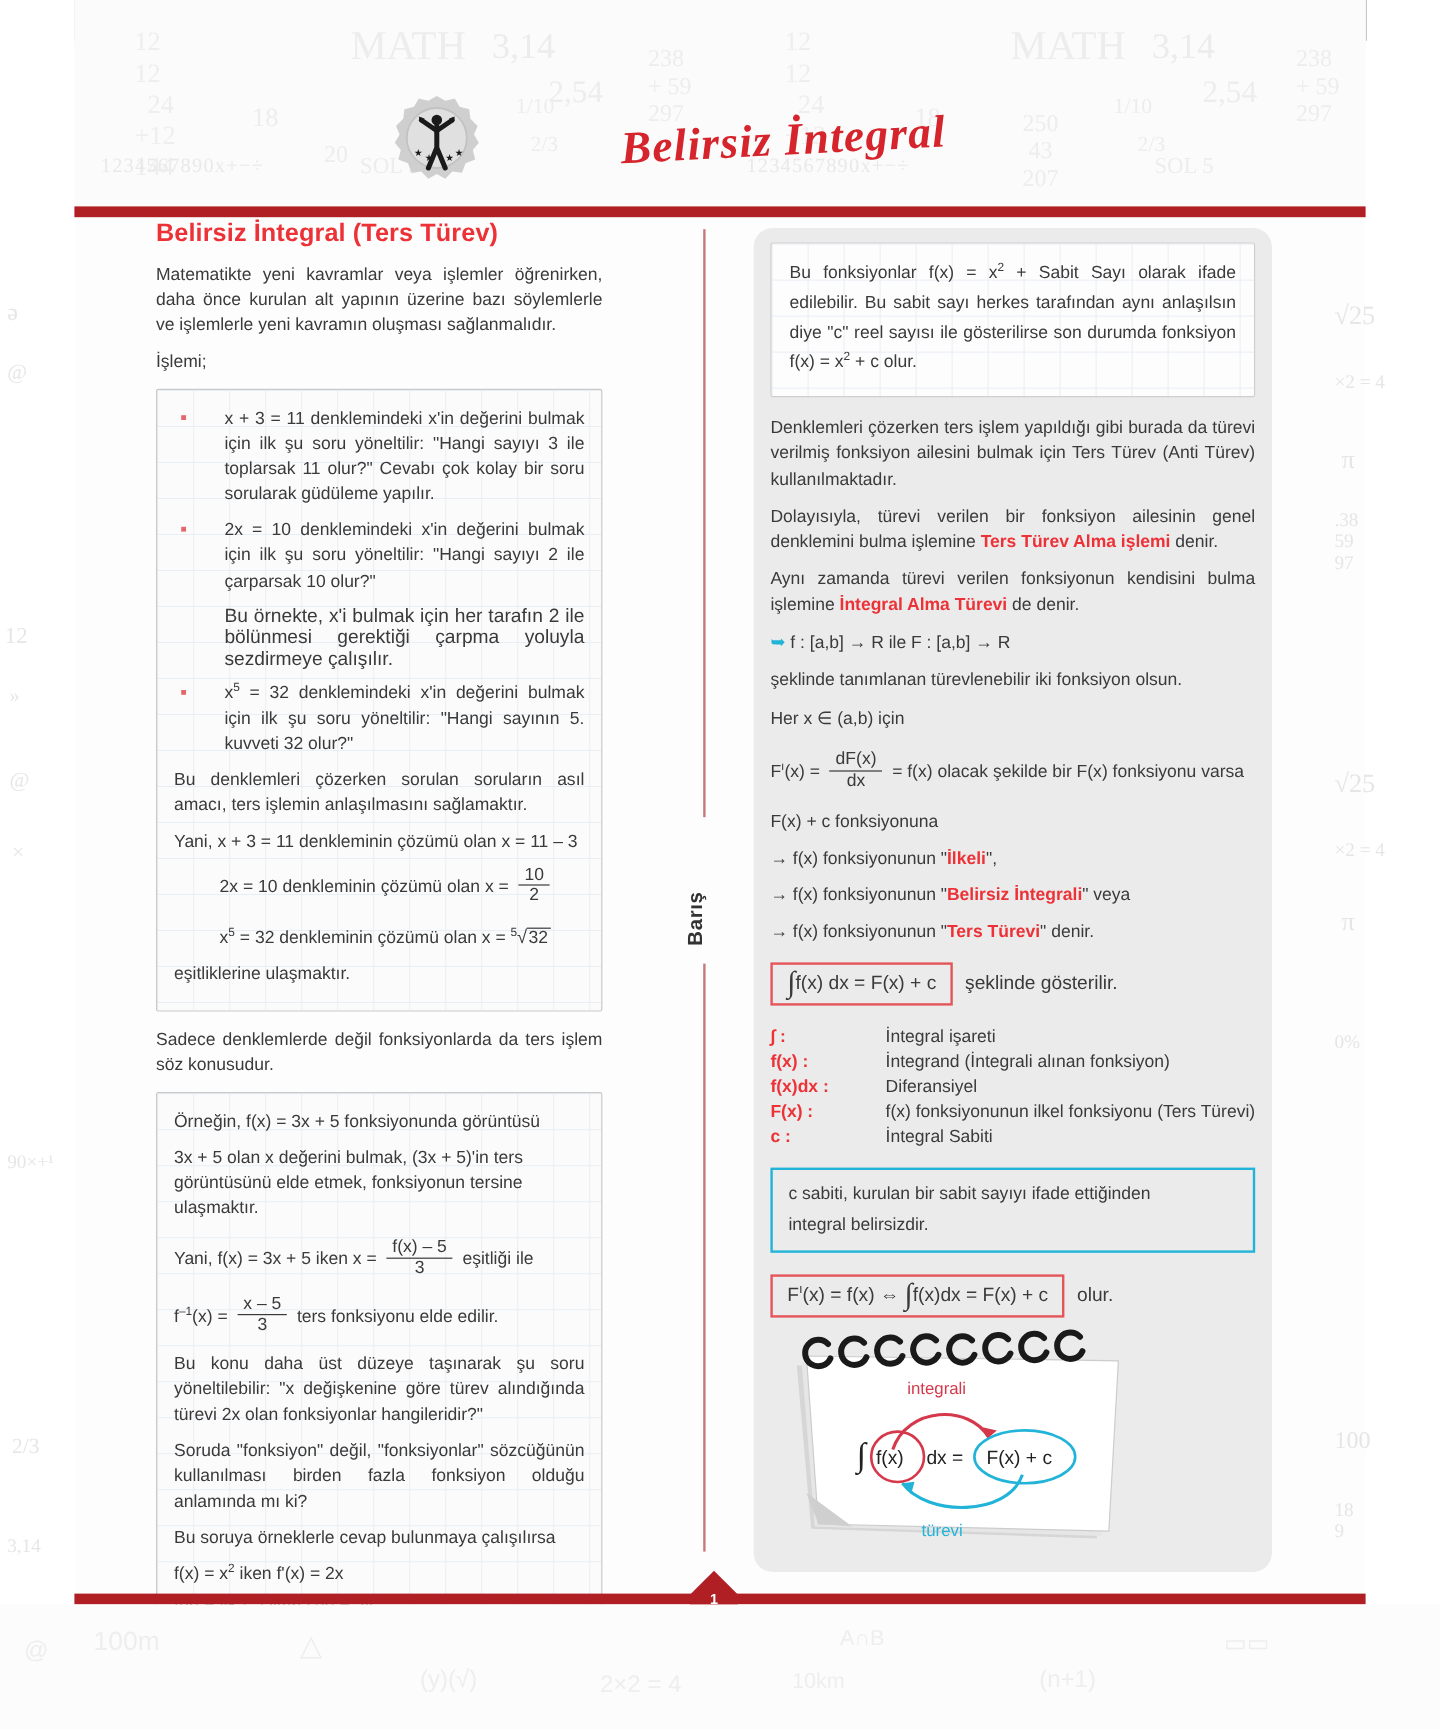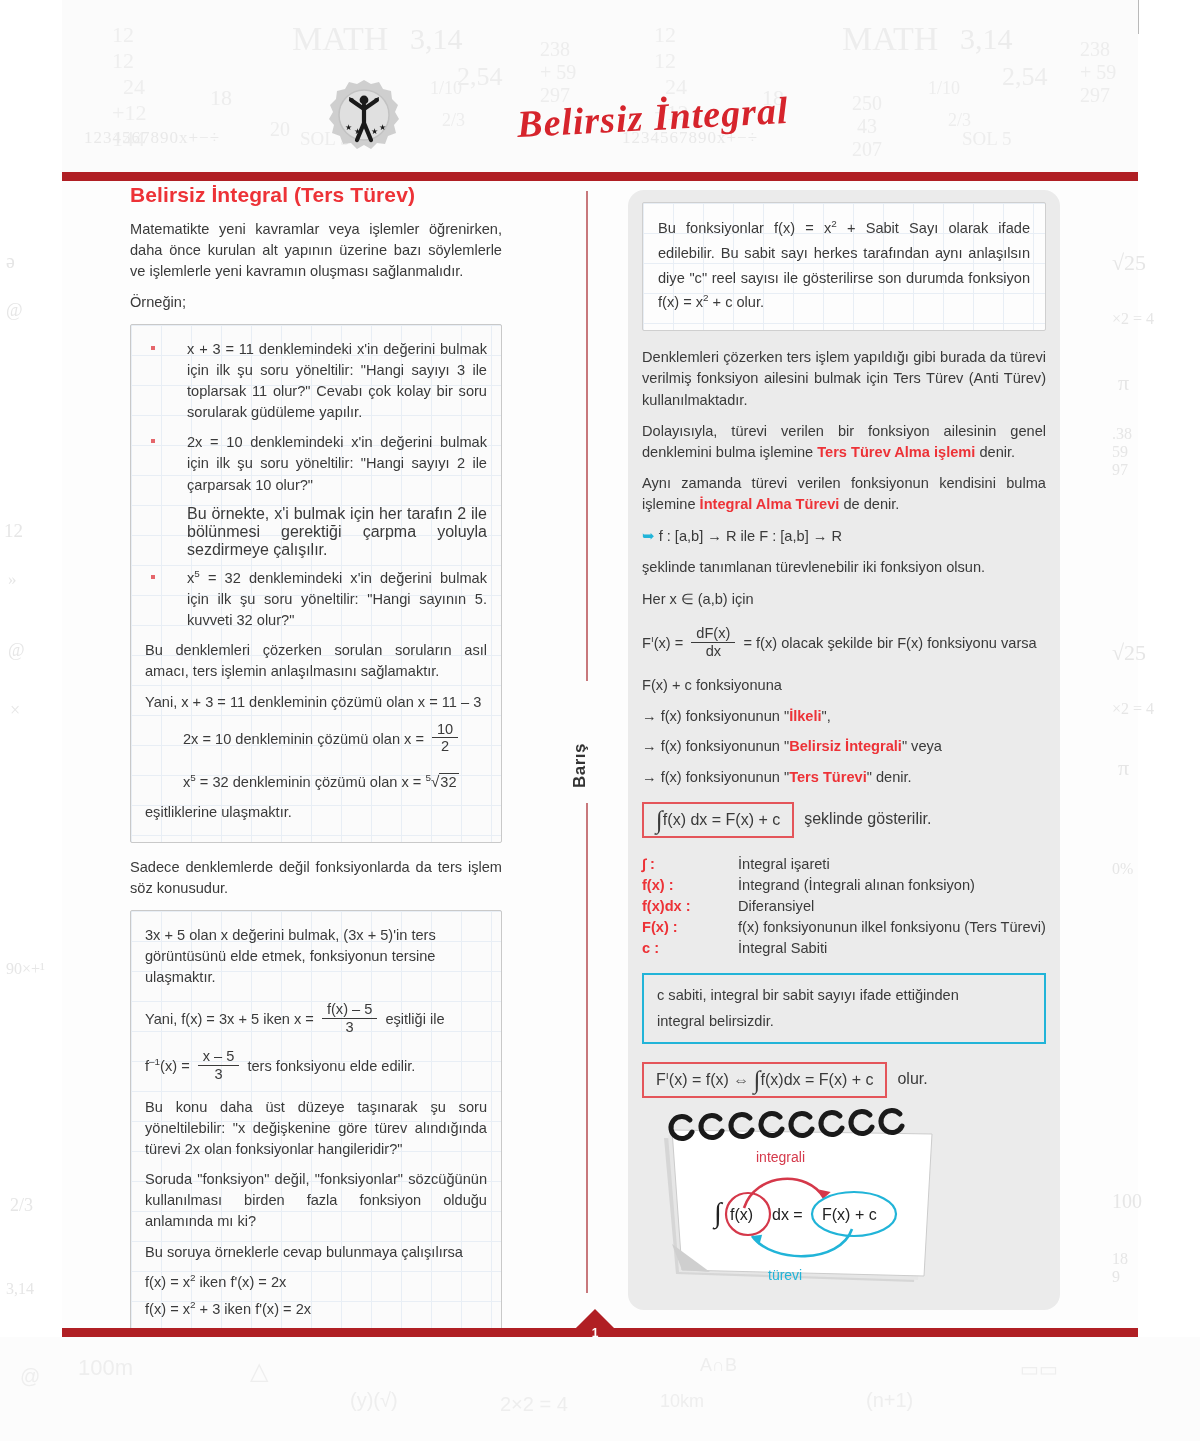--- a/index.html
+++ b/index.html
@@ -299,21 +299,21 @@
 
   <div class="divider"></div>
   <div class="divider2"></div>
   <div class="vlabel">Barış</div>
 
   <div class="col-left">
 
     <h2 class="section-title">Belirsiz İntegral (Ters Türev)</h2>
 
     <p class="just">Matematikte yeni kavramlar veya işlemler öğrenirken, daha önce kurulan alt yapının üzerine bazı söylemlerle ve işlemlerle yeni kavramın oluşması sağlanmalıdır.</p>
-    <p>Örneğin;</p>
+    <p>İşlemi;</p>
 
     <div class="panel">
       <ul class="bullets">
         <li>
           <span class="dot"></span>
           <span class="just" style="display:block;">x + 3 = 11 denklemindeki x'in değerini bulmak için ilk şu soru yöneltilir: "Hangi sayıyı 3 ile toplarsak 11 olur?" Cevabı çok kolay bir soru sorularak güdüleme yapılır.</span>
         </li>
 
         <li>
           <span class="dot"></span>
@@ -337,20 +337,21 @@
       <div class="line indent" style="margin-top:14px;">
         <span>x</span><sup>5</sup><span> = 32 denkleminin çözümü olan x = </span><span class="radical"><span class="idx">5</span><span style="font-size:1.05em;">√</span><span class="bar">32</span></span>
       </div>
 
       <div class="line">eşitliklerine ulaşmaktır.</div>
     </div>
 
     <p class="just">Sadece denklemlerde değil fonksiyonlarda da ters işlem söz konusudur.</p>
 
     <div class="panel">
+      <div class="line">Örneğin, f(x) = 3x + 5 fonksiyonunda görüntüsü</div>
       <div class="line">3x + 5 olan x değerini bulmak, (3x + 5)'in ters görüntüsünü elde etmek, fonksiyonun tersine ulaşmaktır.</div>
 
       <div class="line" style="margin-top:14px;">
         <span>Yani, f(x) = 3x + 5 iken x = </span><span class="frac"><span class="num">f(x) – 5</span><span class="den">3</span></span><span> eşitliği ile</span>
       </div>
 
       <div class="line" style="margin-top:12px;">
         <span>f</span><sup>–1</sup><span>(x) = </span><span class="frac"><span class="num">x – 5</span><span class="den">3</span></span><span> ters fonksiyonu elde edilir.</span>
       </div>
 
@@ -425,21 +426,21 @@
         <td class="desc">f(x) fonksiyonunun ilkel fonksiyonu (Ters Türevi)</td>
       </tr>
       <tr>
         <td class="sym">c :</td>
         <td class="desc">İntegral Sabiti</td>
       </tr>
     </tbody>
       </table>
 
     <div class="cyanbox">
-      <p>c sabiti, integral bir sabit sayıyı ifade ettiğinden</p>
+      <p>c sabiti, kurulan bir sabit sayıyı ifade ettiğinden</p>
       <p>integral belirsizdir.</p>
     </div>
 
     <div>
       <span class="redbox"><span>F</span><sup>ı</sup><span>(x) = f(x) ⇔ </span><span class="intsign">∫</span><span>f(x)dx = F(x) + c</span></span><span>olur.</span>
     </div>
 
     <div class="notebook">
       <svg width="290" height="185" viewBox="0 0 290 185">
 

